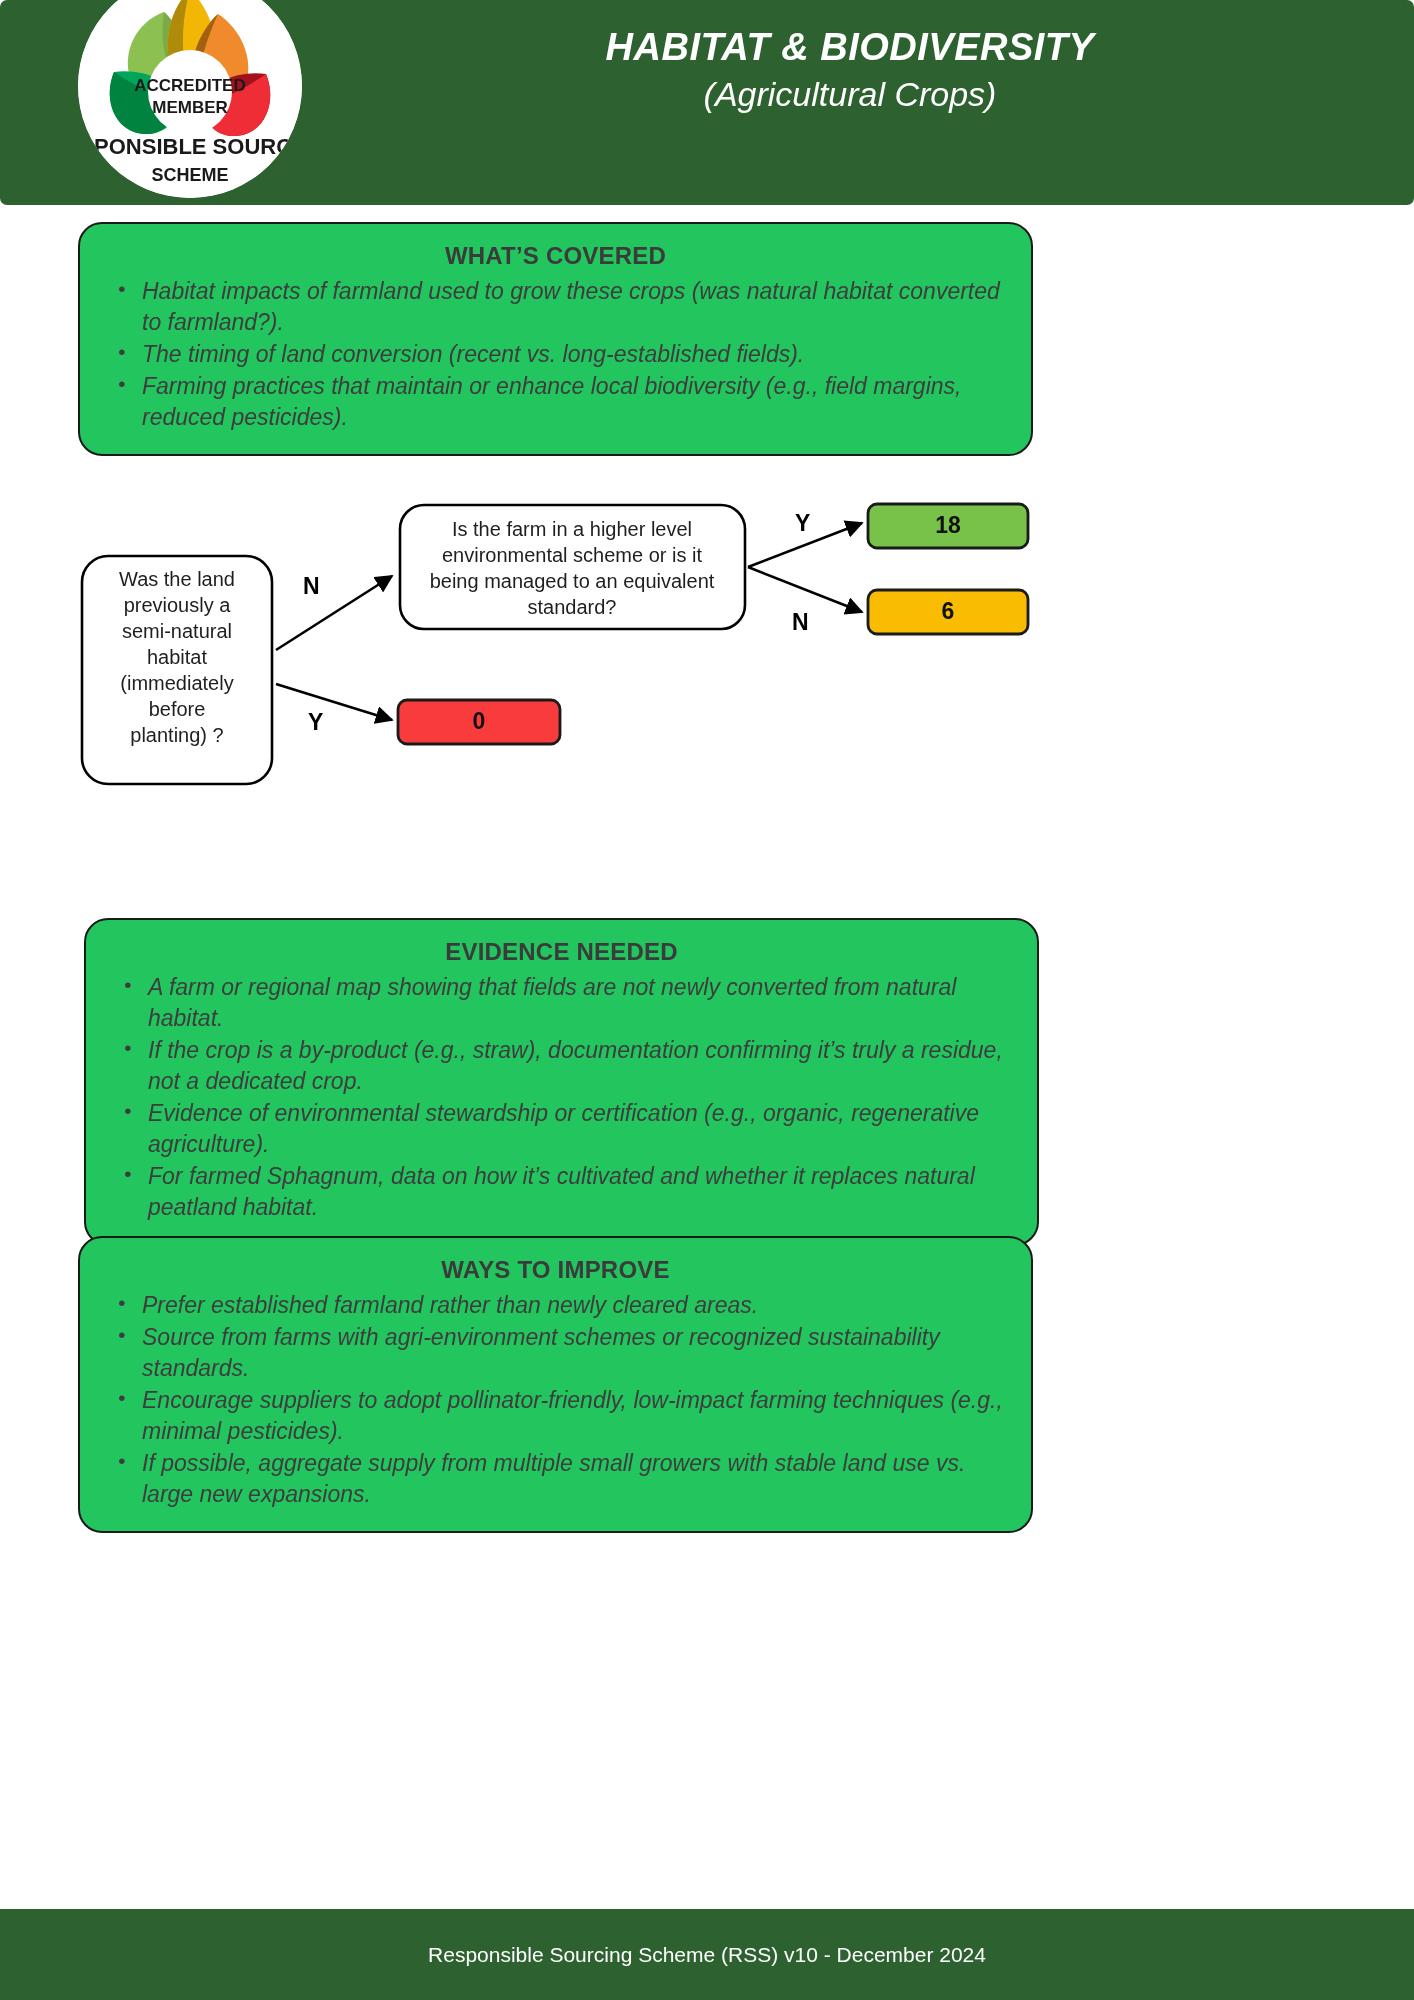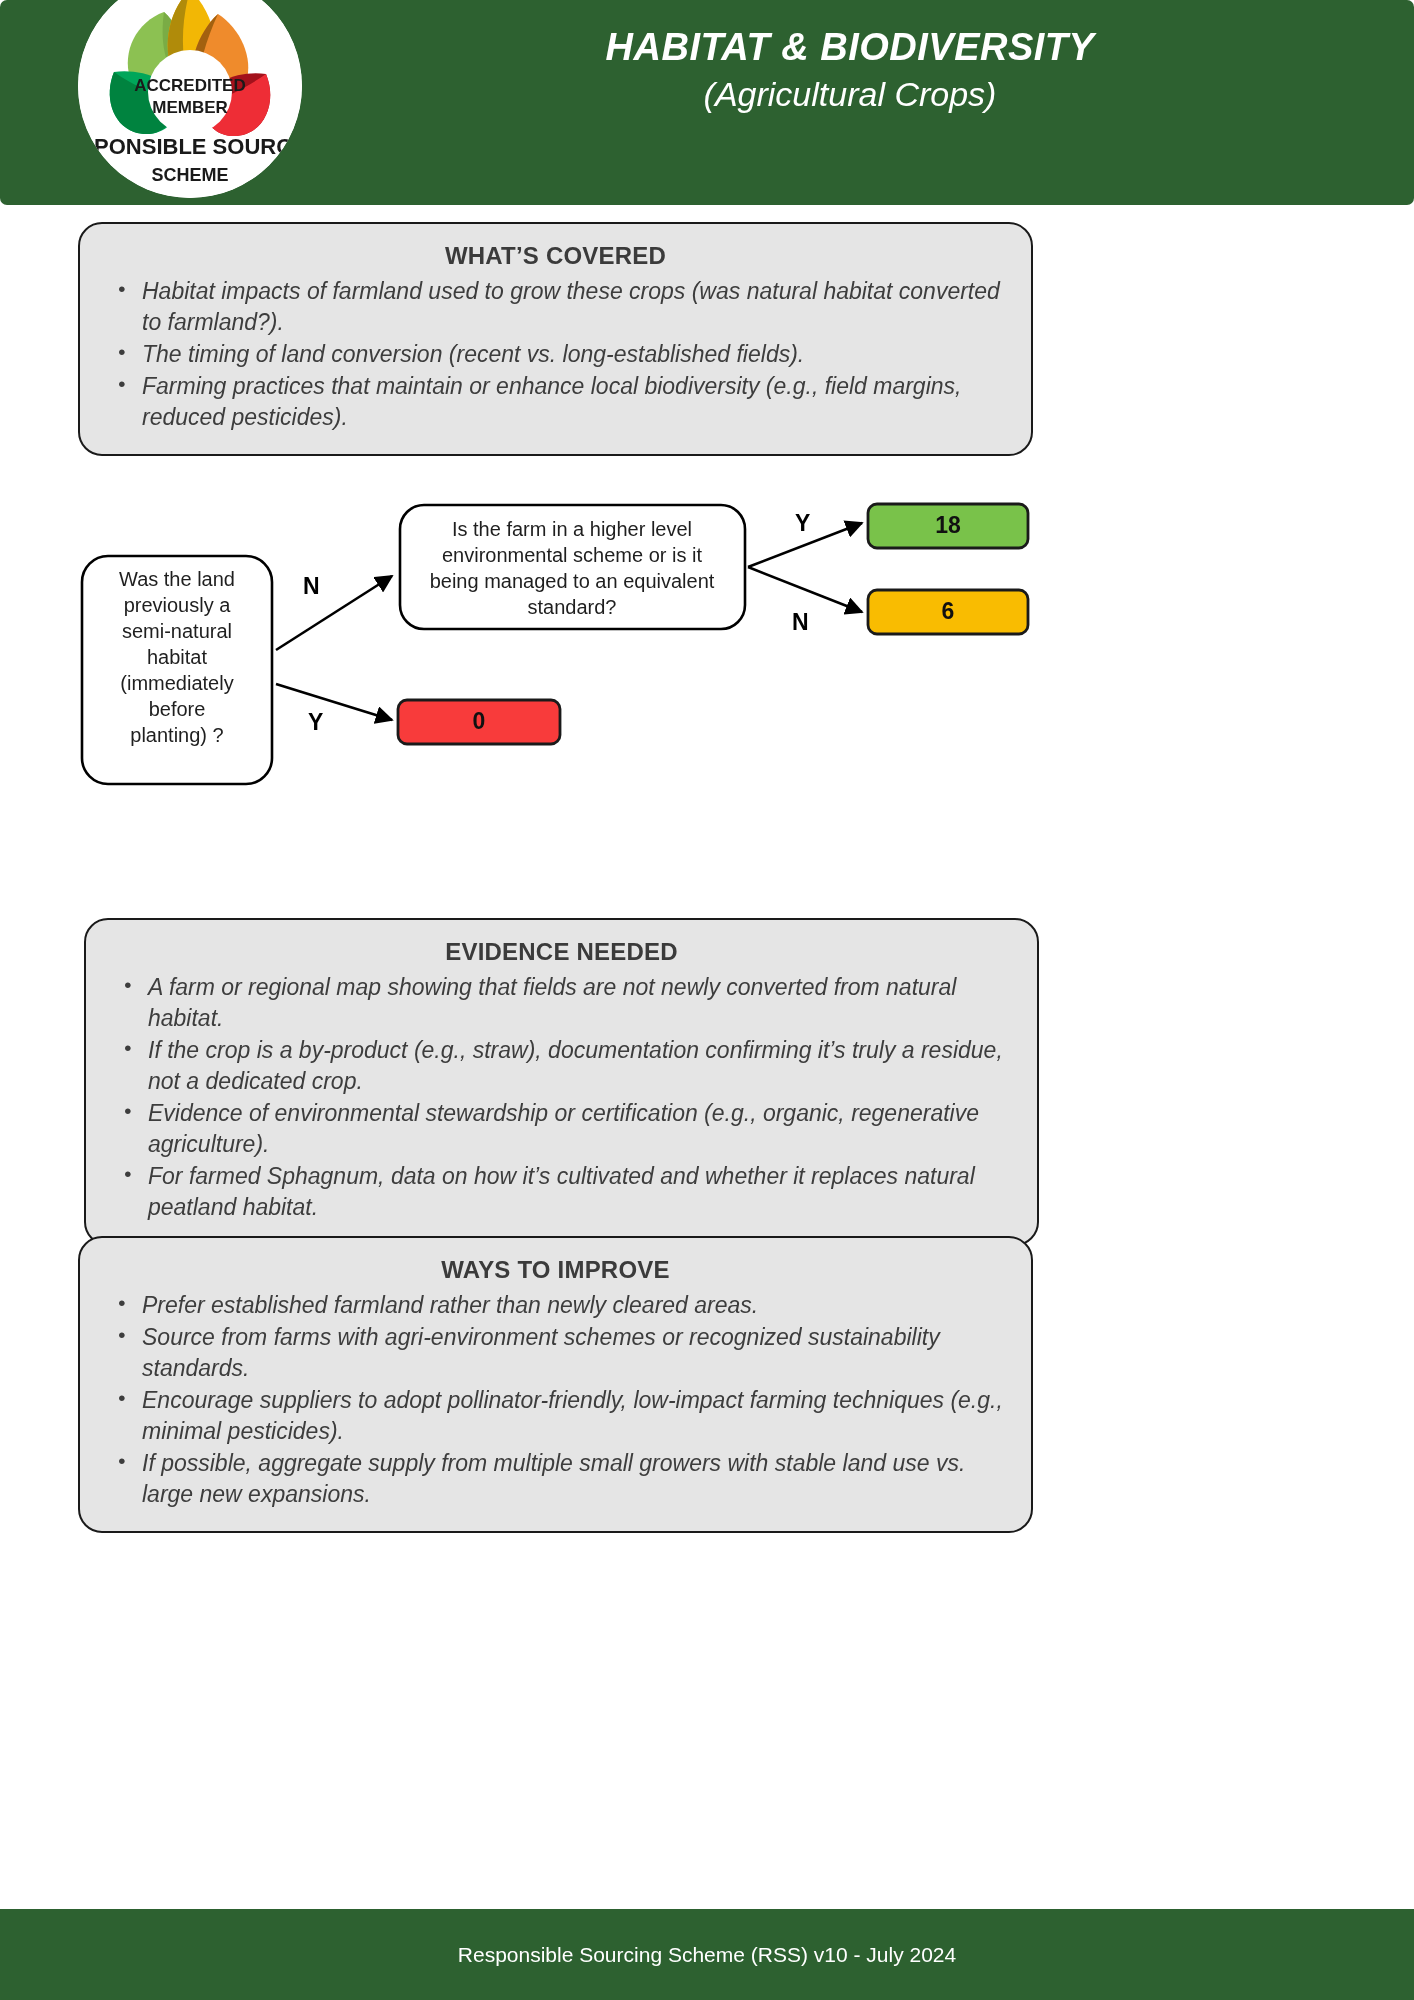--- a/index.html
+++ b/index.html
@@ -57,21 +57,21 @@
     font-size: 34px;
     font-style: italic;
     font-weight: normal;
     margin-top: 8px;
     line-height: 1.1;
   }
 
   
   .panel {
     position: absolute;
-    background: #e5e5e5;
+    background: #22c55e;
     border: 2px solid #1a1a1a;
     border-radius: 24px;
     box-sizing: border-box;
     padding: 18px 26px 20px 26px;
   }
   .panel-title {
     text-align: center;
     font-size: 24px;
     font-weight: bold;
     color: #3b3b3b;
@@ -292,14 +292,14 @@
   <div class="panel-title">WAYS TO IMPROVE</div>
   <ul>
     <li>Prefer established farmland rather than newly cleared areas.</li>
     <li>Source from farms with agri-environment schemes or recognized sustainability standards.</li>
     <li>Encourage suppliers to adopt pollinator-friendly, low-impact farming techniques (e.g., minimal pesticides).</li>
     <li>If possible, aggregate supply from multiple small growers with stable land use vs. large new expansions.</li>
   </ul>
 </section>
 
 <div class="footer">
-  <span>Responsible Sourcing Scheme (RSS) v10 - July 2024</span>
+  <span>Responsible Sourcing Scheme (RSS) v10 - December 2024</span>
 </div>
 
 </body></html>

